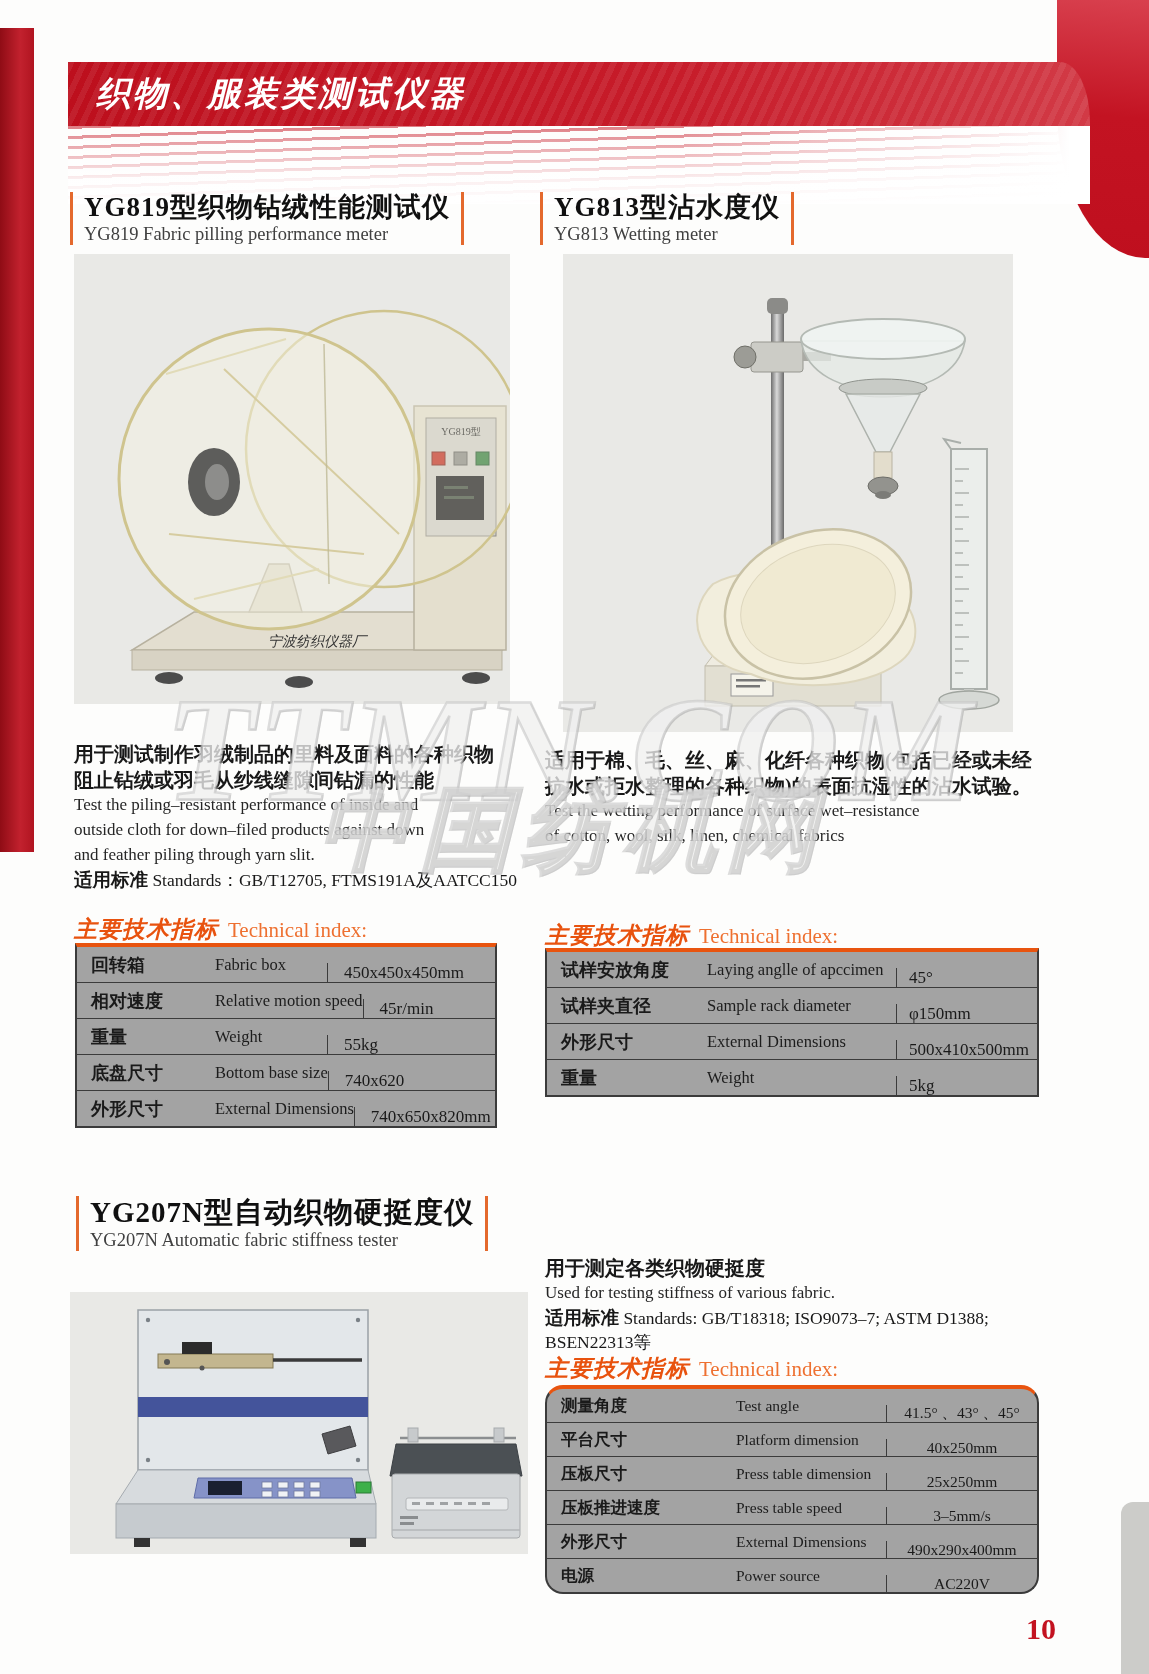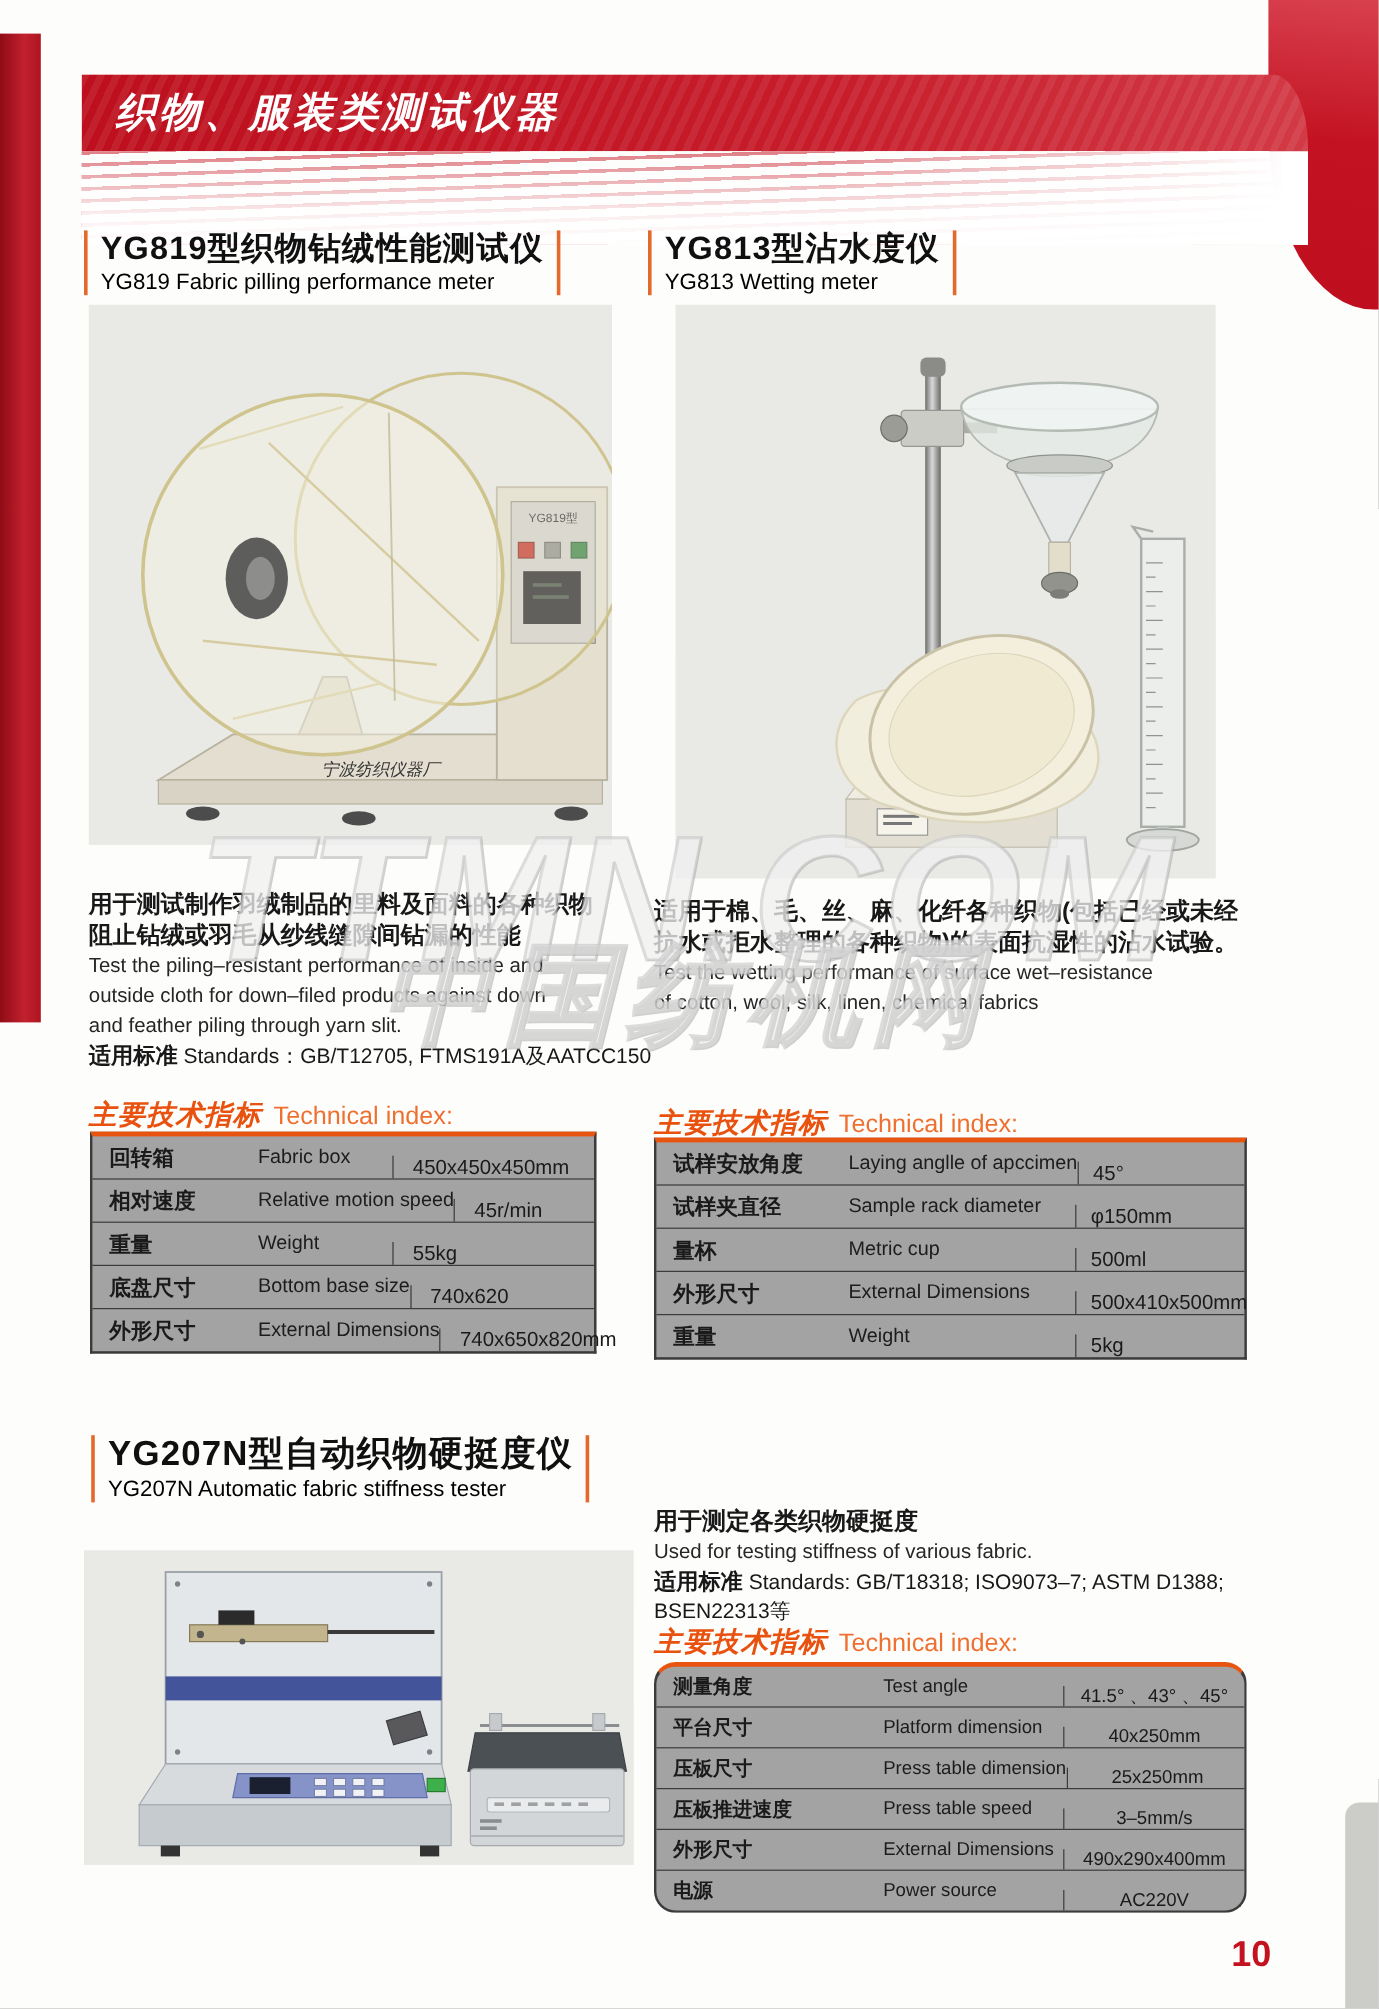--- a/index.html
+++ b/index.html
@@ -1,17 +1,17 @@
 <!DOCTYPE html>
 <html><head>
 <meta charset="utf-8">
 <style>
   html,body{margin:0;padding:0;background:#9a9a9a;}
   .page{position:relative;width:1149px;height:1674px;background:#fdfdfc;overflow:hidden;
-        font-family:Liberation Sans, sans-serif;color:#1a1a1a;margin:0 auto;}
+        font-family:Liberation Serif, serif;color:#1a1a1a;margin:0 auto;}
   .abs{position:absolute;}
 
   
   .left-red-strip{left:0;top:28px;width:34px;height:824px;
     background:linear-gradient(90deg,#8f0c15,#c2212e 60%,#b01420);}
   .corner-red-block{right:0;top:0;width:92px;height:258px;
     background:linear-gradient(185deg,#d8404e 0%,#c31322 45%,#bf0f1e 100%);
     border-bottom-left-radius:88px 150px;}
   .banner{left:68px;top:62px;width:1022px;height:64px;
     background:
@@ -36,21 +36,21 @@
       text-shadow:1px 1px 0 rgba(160,160,160,0.25), -1px -1px 0 rgba(255,255,255,0.4);
       line-height:1;white-space:nowrap;}
   .wm1{left:165px;top:676px;font-size:148px;letter-spacing:2px;}
   .wm2{left:318px;top:784px;font-size:92px;letter-spacing:10px;}
 
   
   .ptitle{display:flex;align-items:stretch;gap:11px;}
   .vbar{width:3px;background:#e4692d;flex:none;}
   .ptitle .txt{display:flex;flex-direction:column;justify-content:center;}
   .t-cn{font-size:27px;font-weight:bold;color:#101010;letter-spacing:1px;line-height:1.12;white-space:nowrap;}
-  .t-en{font-size:18.5px;color:#000000;margin-top:2px;white-space:nowrap;}
+  .t-en{font-size:18.5px;color:#404040;margin-top:2px;white-space:nowrap;}
   .ptitle-big .t-cn{font-size:29px;}
 
   
   .photo{background:linear-gradient(180deg,#ebebe8,#e6e6e3);}
 
   
   .desc{line-height:1;}
   .d-cn{font-size:20px;font-weight:bold;color:#181818;height:26px;white-space:nowrap;}
   .d-en{font-size:17px;color:#262626;height:25px;white-space:nowrap;}
   .d-std{font-size:17.5px;color:#181818;height:25px;white-space:nowrap;}
@@ -265,25 +265,20 @@
       <span class="cn">试样安放角度</span>
       <span class="en">Laying anglle of apccimen</span>
       <span class="val">45°</span>
     </div>
     <div class="spec-row">
       <span class="cn">试样夹直径</span>
       <span class="en">Sample rack diameter</span>
       <span class="val">φ150mm</span>
     </div>
     <div class="spec-row">
-      <span class="cn">量杯</span>
-      <span class="en">Metric cup</span>
-      <span class="val">500ml</span>
-    </div>
-    <div class="spec-row">
       <span class="cn">外形尺寸</span>
       <span class="en">External Dimensions</span>
       <span class="val">500x410x500mm</span>
     </div>
     <div class="spec-row">
       <span class="cn">重量</span>
       <span class="en">Weight</span>
       <span class="val">5kg</span>
     </div>
   </div>

